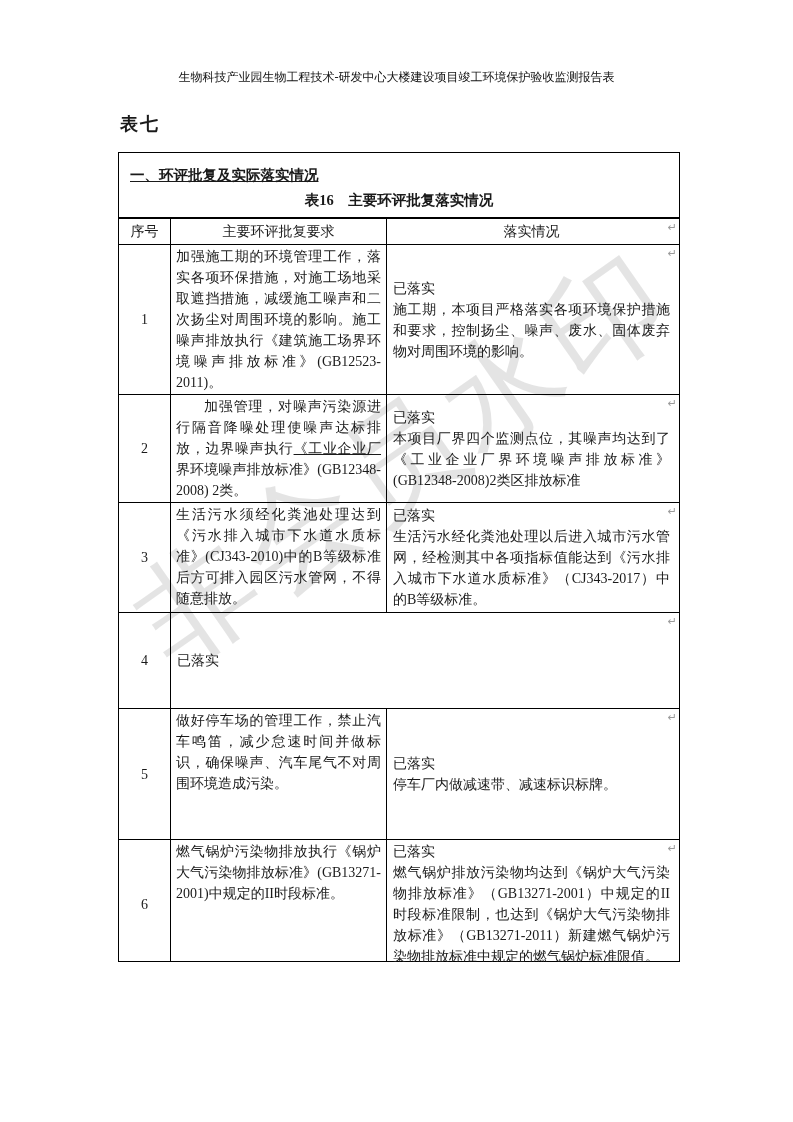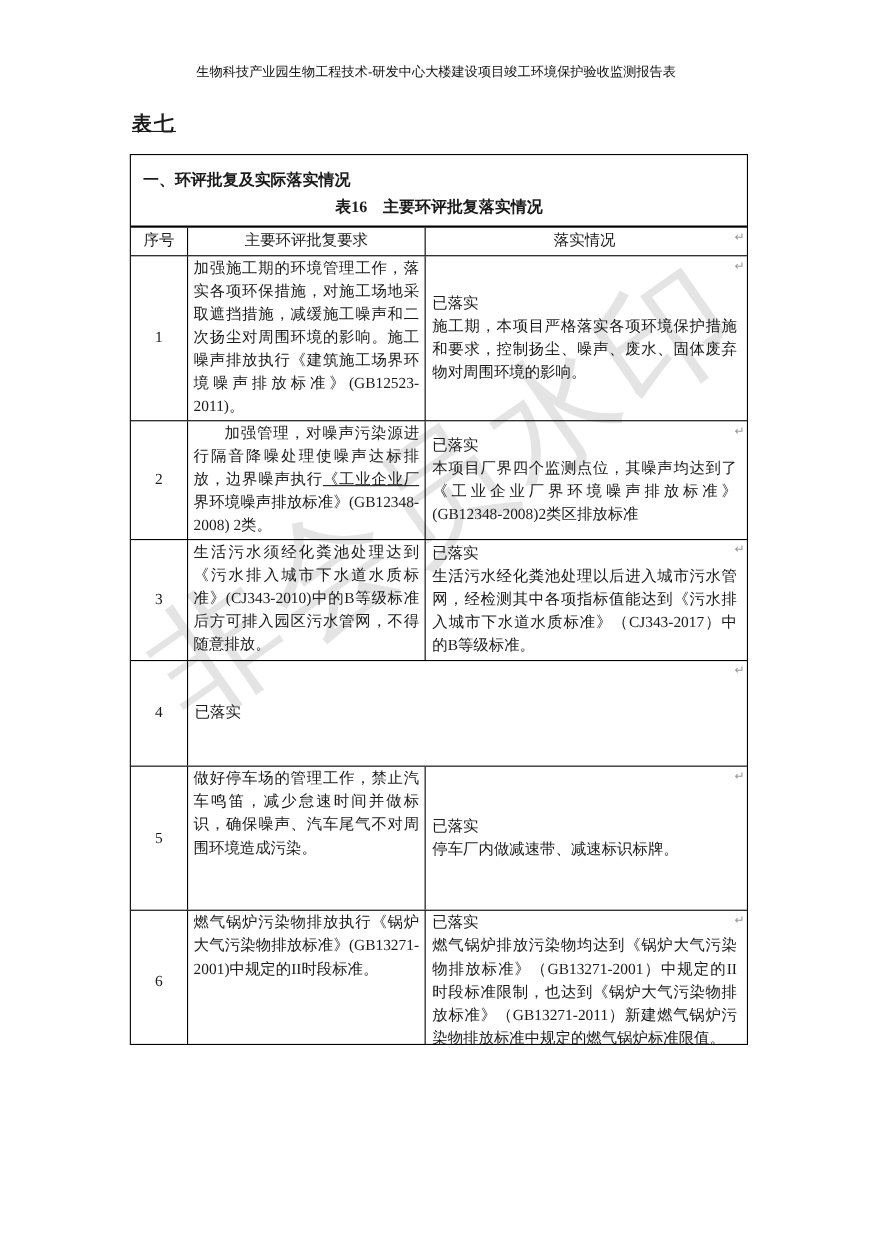--- a/index.html
+++ b/index.html
@@ -1,43 +1,43 @@
 <!DOCTYPE html>
 <html><head>
 <meta charset="utf-8">
 <title>表七</title>
 <style>
   * { margin:0; padding:0; box-sizing:border-box; }
   html,body { background:#ffffff; }
   .page {
-    position:relative; width:793px; height:950px; margin:0 auto;
+    position:relative; width:793px; height:950px; margin:12px auto;
     background:#ffffff; overflow:hidden; color:#1a1a1a;
     font-family:"Liberation Serif","DejaVu Serif",serif;
   }
   .doc-header {
     position:absolute; top:57px; left:0; width:100%;
     text-align:center; font-size:12px; color:#111;
   }
   .form-label {
     position:absolute; top:100px; left:120px;
-    font-size:18px; font-weight:bold; letter-spacing:2px;text-decoration:underline;
+    font-size:18px; font-weight:bold; letter-spacing:2px;
   }
   .watermark {
     position:absolute; left:150px; top:545px;
     transform:rotate(-35deg); transform-origin:left center;
     font-size:118px; letter-spacing:6px; white-space:nowrap;
     color:#000; opacity:0.10; z-index:0; pointer-events:none;
     font-family:"Liberation Sans","DejaVu Sans",sans-serif;
   }
   .panel {
     position:absolute; left:118px; top:140px; width:562px; height:813px;
     border:1px solid #000; z-index:1;
   }
   .panel-title {
-    margin:13px 0 0 11px; font-size:14.5px; font-weight:bold;
+    margin:13px 0 0 11px; font-size:14.5px; font-weight:bold;text-decoration:underline;
   }
   .table-caption {
     margin-top:6px; text-align:center; font-size:14.5px; font-weight:bold;
   }
   .grid {
     position:absolute; left:0; right:0; top:64px; bottom:0;
     border-top:2px solid #000; border-bottom:3px solid #000;
     display:flex; flex-direction:column; font-size:14px; line-height:21px;
   }
   .trow { display:flex; flex:0 0 auto; border-bottom:1px solid #000; }

